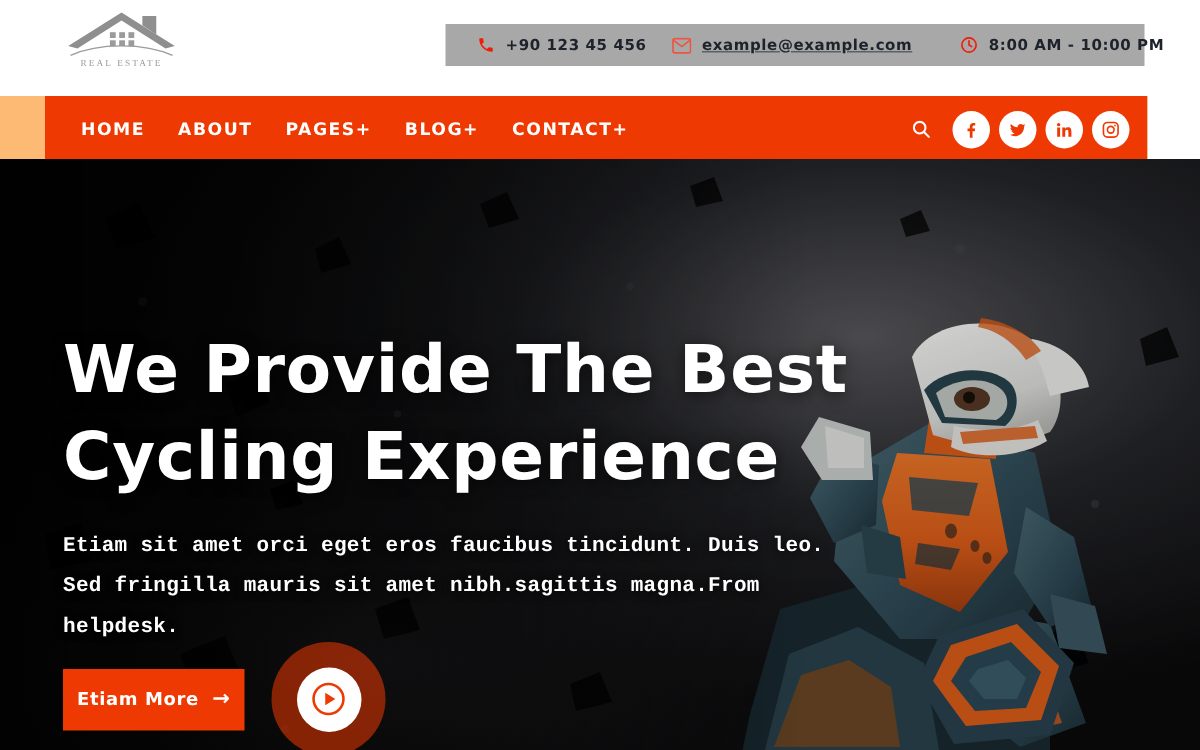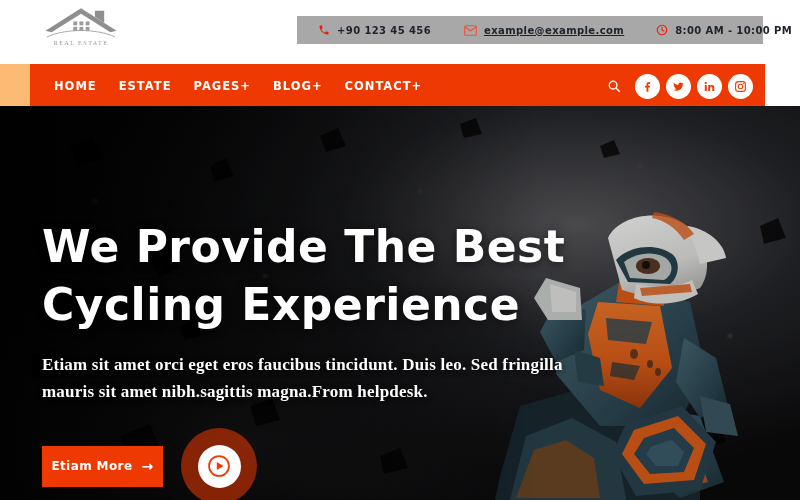--- a/index.html
+++ b/index.html
@@ -34,21 +34,21 @@
     background: #a8a8a8;
     display: flex; align-items: center;
   }
   .info-item {
     display: flex; align-items: center; gap: 7px;
     color: #1d222b; font-size: 10px; letter-spacing: .4px;
     font-family: "DejaVu Sans", sans-serif; font-weight: 700;
     white-space: nowrap;
   }
   .info-phone { margin-left: 20px; }
-  .info-mail  { margin-left: 33px; text-decoration: underline; }
+  .info-mail  { margin-left: 17px; }
   .info-time  { margin-left: 31px; }
   .info-item .i-ico { width: 13px; height: 13px; display:flex; align-items:center; justify-content:center; }
   .info-item .i-ico svg { display: block; }
   .mail-link { text-decoration: underline; text-decoration-color: rgba(29,34,43,.55); color:#1d222b; }
 
   
   .navbar {
     position: absolute; left: 30px; top: 64px;
     width: 735px; height: 44px;
     background: #ee3902;
@@ -91,23 +91,23 @@
     font-weight: 700;
     font-size: 44px;
     line-height: 58px;
     letter-spacing: 0.5px;
     text-shadow: 0 2px 10px rgba(0,0,0,.6);
   }
   .hero-title .ln { display: block; }
   .hero-desc {
     margin-top: 17px;
     color: #ffffff;
-    font-family: Liberation Serif, serif;
+    font-family: Liberation Mono, monospace;
     font-weight: 700;
-    font-size: 17px;
+    font-size: 14px;
     line-height: 27px;
     letter-spacing: .2px;
     max-width: 530px;
     text-shadow: 0 1px 6px rgba(0,0,0,.8);
   }
   .hero-actions {
     position: absolute; left: 42px; top: 322px; z-index: 6;
     display: flex; align-items: center;
   }
   .btn-read {
@@ -195,21 +195,21 @@
         </span>
         <span>8:00 AM - 10:00 PM</span>
       </div>
 
     </div>
   </div>
 
   <div class="navbar">
     <div class="nav-links">
       <span class="nav-link">HOME</span>
-      <span class="nav-link">ESTATE</span>
+      <span class="nav-link">ABOUT</span>
       <span class="nav-link">PAGES+</span>
       <span class="nav-link">BLOG+</span>
       <span class="nav-link">CONTACT+</span>
     </div>
 
     <div class="nav-right">
       <span class="search-btn">
         <svg width="14" height="14" viewBox="0 0 24 24" fill="none" stroke="#ffffff" stroke-width="2.4">
           <circle cx="10.5" cy="10.5" r="6.6"></circle>
           <path d="M15.4 15.4 L21 21" stroke-linecap="round"></path>

